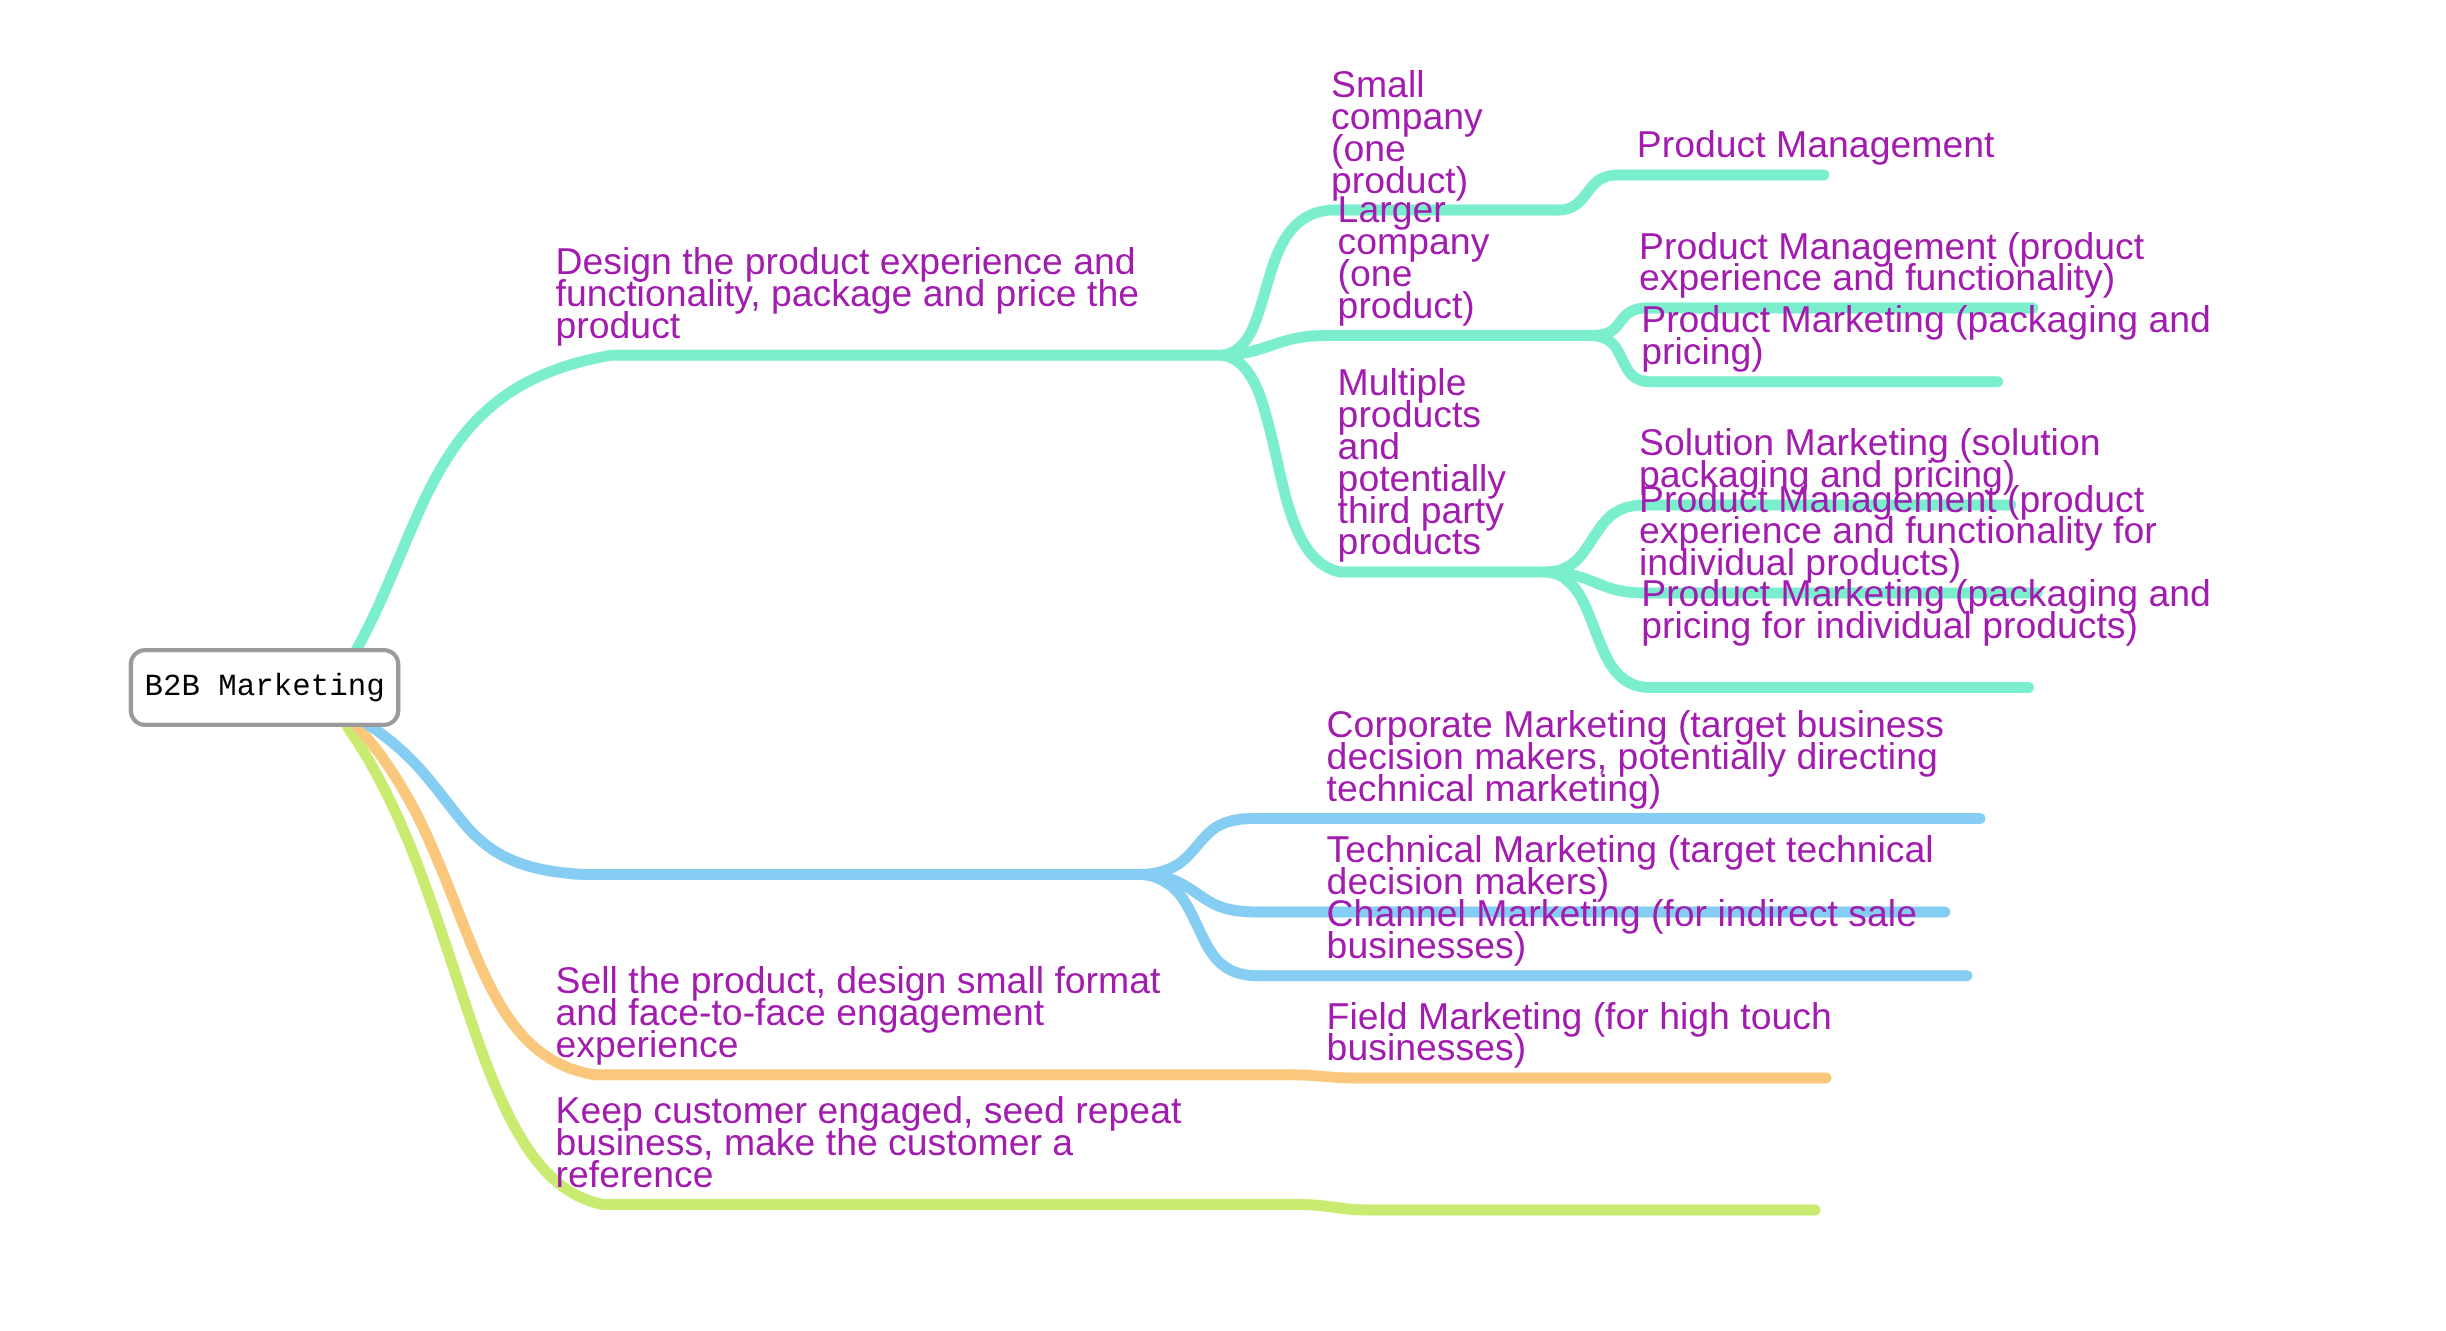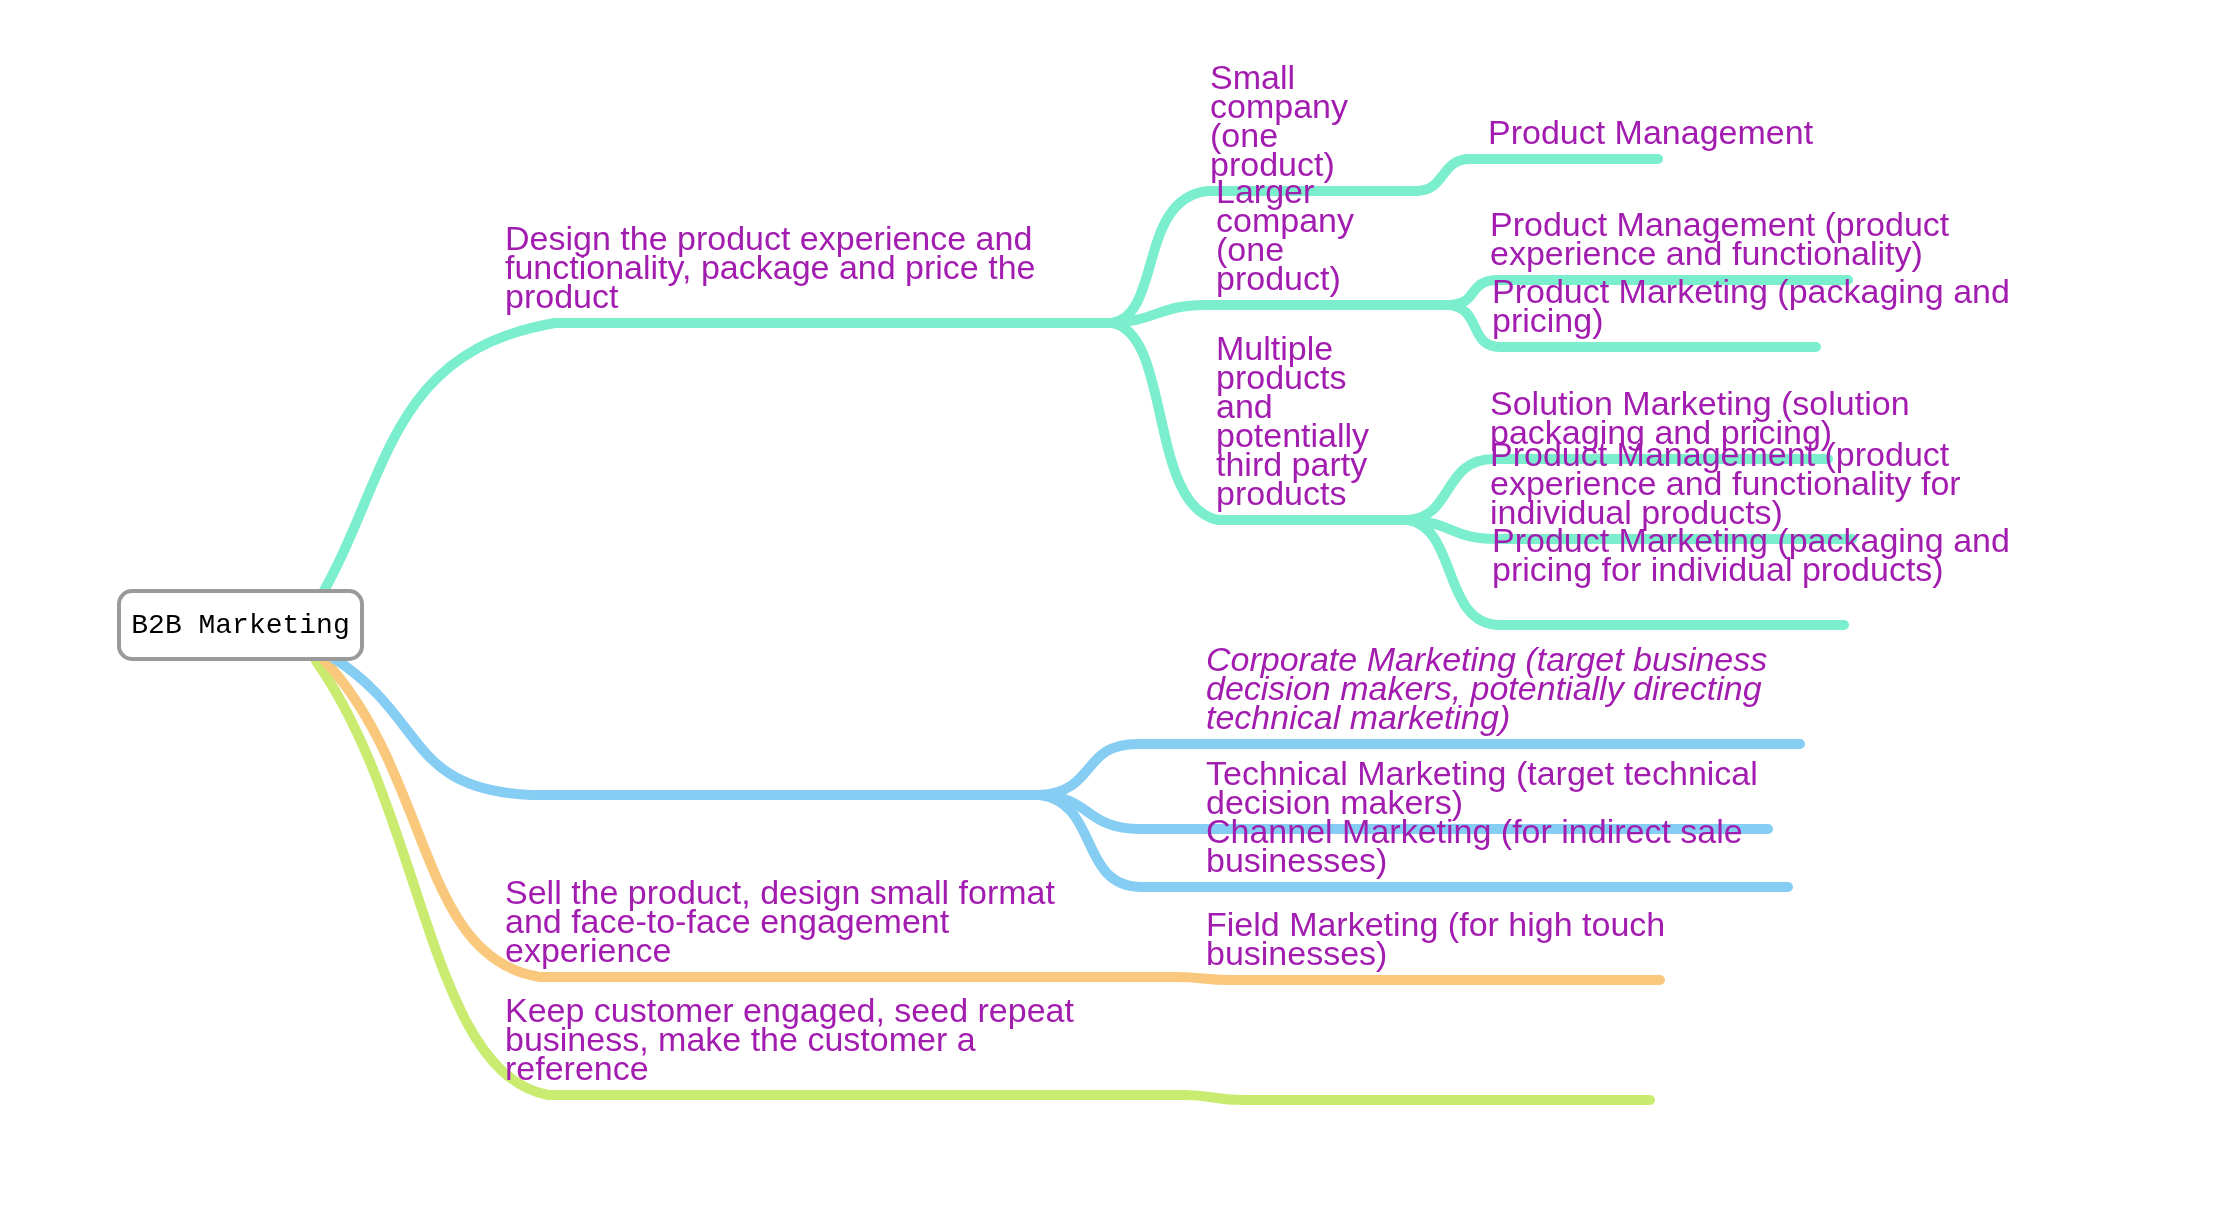--- a/index.html
+++ b/index.html
@@ -82,21 +82,21 @@
   <div class="node-label" style="left:1210px; bottom:1031px; width:190px;">Small company (one product)</div>
   <div class="node-label" style="left:1216px; bottom:917px; width:200px;">Larger company (one product)</div>
   <div class="node-label" style="left:1488px; bottom:1063px; width:430px;">Product Management</div>
   <div class="node-label" style="left:1490px; bottom:942px; width:575px;">Product Management (product experience and functionality)</div>
   <div class="node-label" style="left:1492px; bottom:875px; width:545px;">Product Marketing (packaging and pricing)</div>
   <div class="node-label" style="left:1216px; bottom:702px; width:195px;">Multiple products and potentially third party products</div>
   <div class="node-label" style="left:1490px; bottom:763px; width:555px;">Solution Marketing (solution packaging and pricing)</div>
   <div class="node-label" style="left:1490px; bottom:683px; width:575px;">Product Management (product experience and functionality for individual products)</div>
   <div class="node-label" style="left:1492px; bottom:626px; width:575px;">Product Marketing (packaging and pricing for individual products)</div>
 
-  <div class="node-label" style="left:1206px; bottom:478px; width:625px;font-style:italic;">Corporate Marketing (target business decision makers, potentially directing technical marketing)</div>
+  <div class="node-label" style="left:1206px; bottom:478px; width:625px;">Corporate Marketing (target business decision makers, potentially directing technical marketing)</div>
   <div class="node-label" style="left:1206px; bottom:393px; width:585px;">Technical Marketing (target technical decision makers)</div>
   <div class="node-label" style="left:1206px; bottom:335px; width:665px;">Channel Marketing (for indirect sale businesses)</div>
 
   <div class="node-label" style="left:505px; bottom:245px; width:575px;">Sell the product, design small format and face-to-face engagement experience</div>
   <div class="node-label" style="left:1206px; bottom:242px; width:545px;">Field Marketing (for high touch businesses)</div>
 
   <div class="node-label" style="left:505px; bottom:127px; width:570px;">Keep customer engaged, seed repeat business, make the customer a reference</div>
 
 </div>
 

